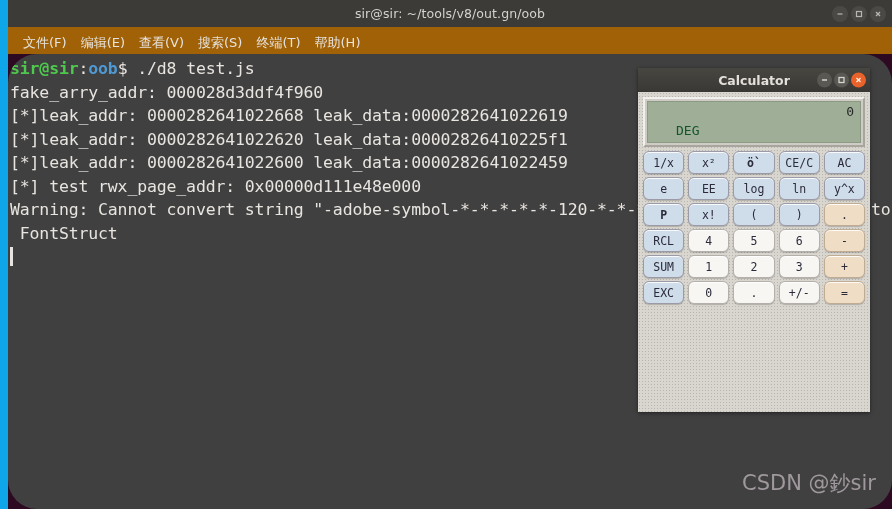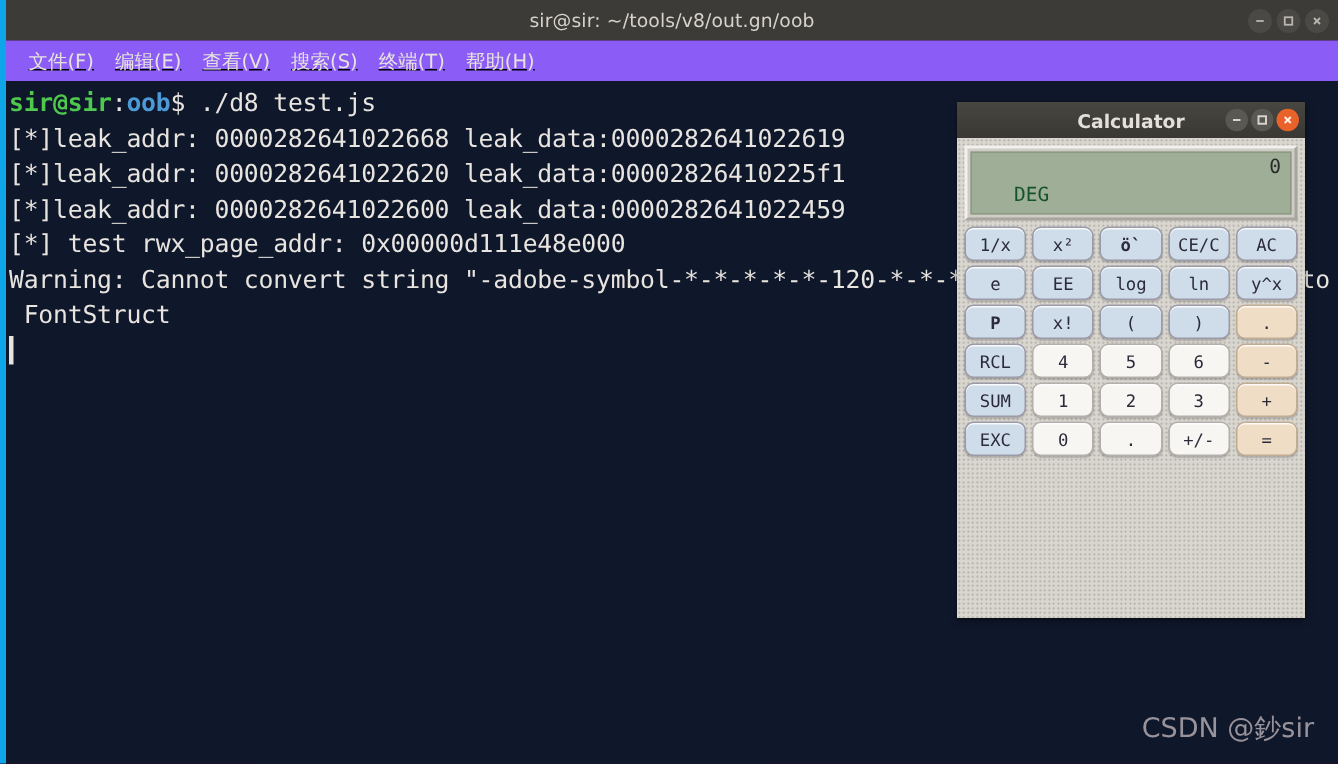--- a/index.html
+++ b/index.html
@@ -13,21 +13,21 @@
     overflow: hidden;
     font-family: "DejaVu Sans", sans-serif;
   }
 
   
   #terminal-window {
     position: absolute;
     left: 0; top: 0;
     width: 892px; height: 509px;
     background: #2d0922;
-    border-left: 4px solid #0ea5e9;
+    border-left: 8px solid #0ea5e9;
     box-sizing: border-box;
   }
   #titlebar {
     position: absolute;
     left: 0; top: 0;
     width: 100%; height: 27px;
     background: #3c3b37;
     display: flex;
     align-items: center;
     justify-content: center;
@@ -57,42 +57,42 @@
     font-size: 9px;
     line-height: 1;
     font-family: "DejaVu Sans", sans-serif;
   }
   .win-btn svg { display: block; }
 
   #menubar {
     position: absolute;
     left: 0; top: 27px;
     width: 100%; height: 27px;
-    background: #8b5cf6;
-    display: flex;
-    align-items: center;
+    background: #a16207;
+    display: flex;
+    align-items: flex-end;
     padding-left: 8px;
     box-sizing: border-box;
-    text-decoration: underline;
   }
   .menu-item {
     color: #e6e2dd;
     font-size: 13px;
     padding: 2px 7px;
     font-family: "DejaVu Sans", sans-serif;
     white-space: nowrap;
   }
 
   #terminal-body {
     position: absolute;
     left: 0; top: 54px;
     right: 0; bottom: 0;
-    background: #0f172a;
+    background: #404040;
     padding: 3px 0 0 2px;
     overflow: hidden;
+    border-radius: 29px;
   }
   .term-line {
     font-family: "DejaVu Sans Mono", monospace;
     font-size: 16.5px;
     line-height: 23.5px;
     color: #e8e4e0;
     white-space: pre;
     letter-spacing: -0.15px;
   }
   .c-green  { color: #4ec94e; font-weight: bold; }
@@ -104,21 +104,21 @@
     height: 19px;
     background: #e8e4e0;
     vertical-align: -4px;
   }
 
   #watermark {
     position: absolute;
     right: 16px;
     bottom: 12px;
     color: #b0a8ae;
-    font-size: 18px;
+    font-size: 21px;
     font-family: "DejaVu Sans", sans-serif;
     opacity: 0.85;
   }
 
   
   #calculator-window {
     position: absolute;
     left: 638px; top: 68px;
     width: 232px; height: 344px;
     background: #d8d4ce;
@@ -252,20 +252,21 @@
     <div class="menu-item">文件(F)</div>
     <div class="menu-item">编辑(E)</div>
     <div class="menu-item">查看(V)</div>
     <div class="menu-item">搜索(S)</div>
     <div class="menu-item">终端(T)</div>
     <div class="menu-item">帮助(H)</div>
   </div>
 
   <div id="terminal-body">
     <div class="term-line"><span class="c-green">sir@sir</span><span class="c-white">:</span><span class="c-blue">oob</span><span class="c-white">$ ./d8 test.js</span></div>
+    <div class="term-line">fake_arry_addr: 000028d3ddf4f960</div>
     <div class="term-line">[*]leak_addr: 0000282641022668 leak_data:0000282641022619</div>
     <div class="term-line">[*]leak_addr: 0000282641022620 leak_data:00002826410225f1</div>
     <div class="term-line">[*]leak_addr: 0000282641022600 leak_data:0000282641022459</div>
     <div class="term-line">[*] test rwx_page_addr: 0x00000d111e48e000</div>
     <div class="term-line">Warning: Cannot convert string "-adobe-symbol-*-*-*-*-*-120-*-*-*-*-adobe-fontspecific" to type</div>
     <div class="term-line"> FontStruct</div>
     <div class="term-line"><span id="cursor-block"></span></div>
   </div>
 
   <div id="watermark">CSDN @鈔sir</div>

